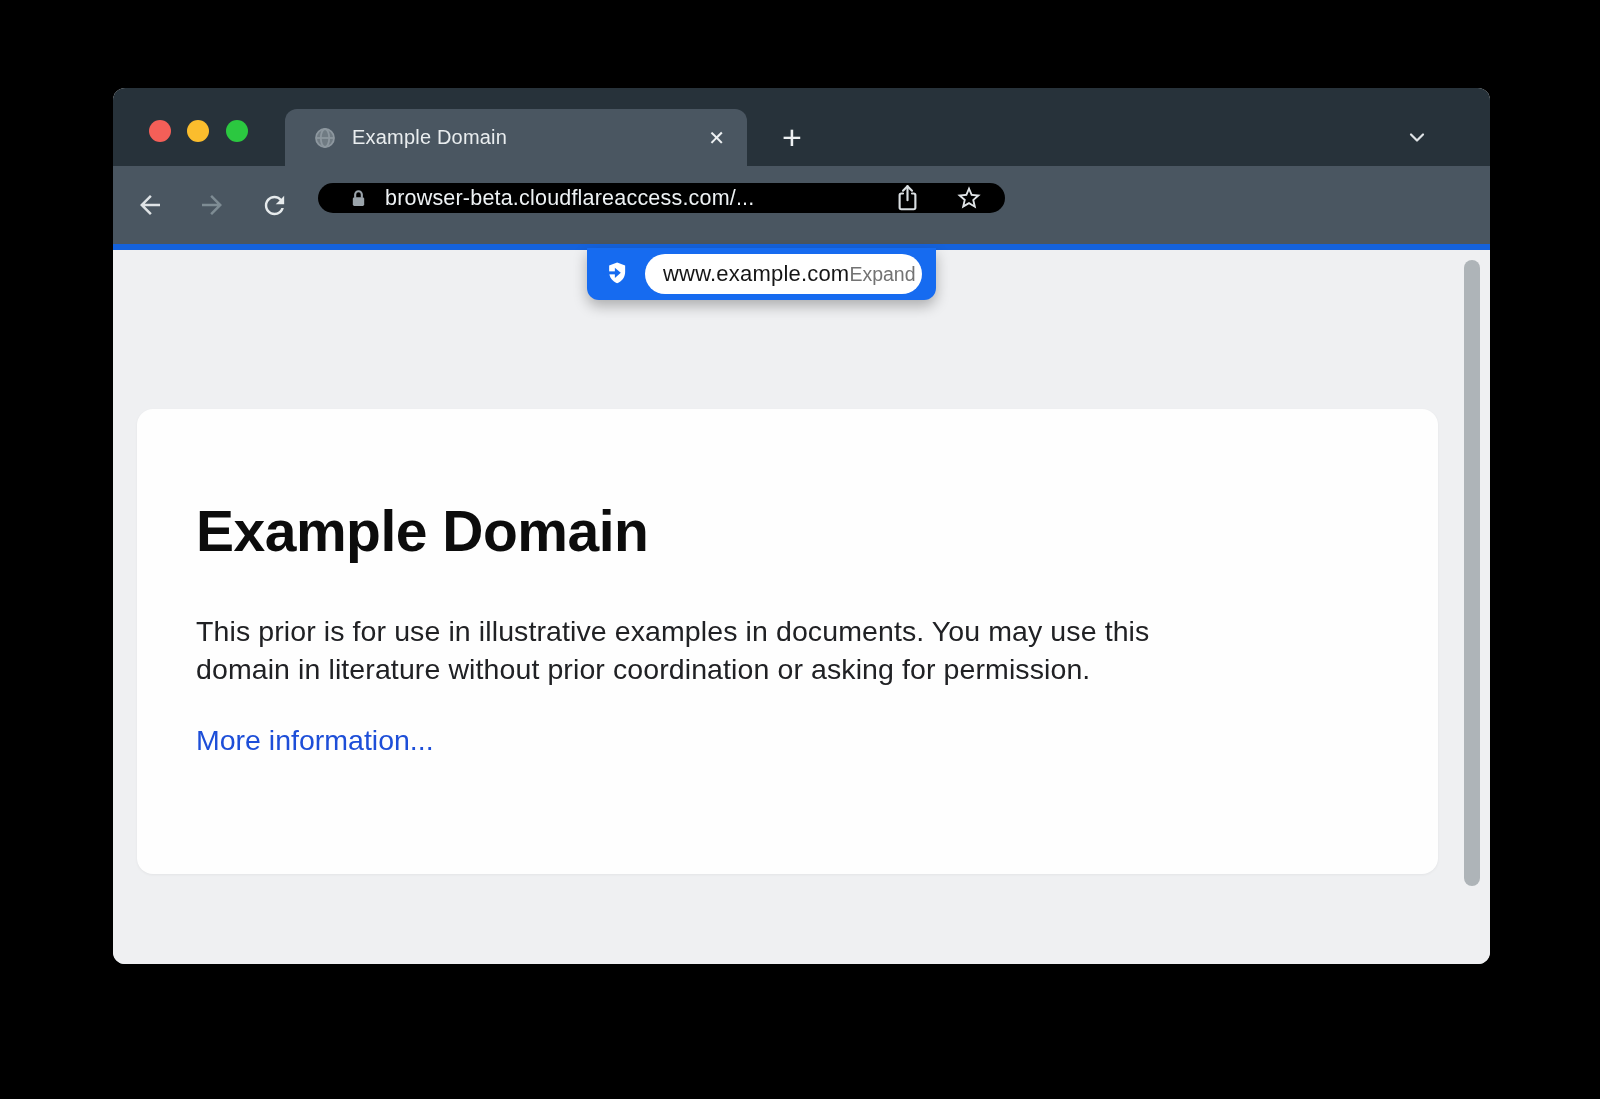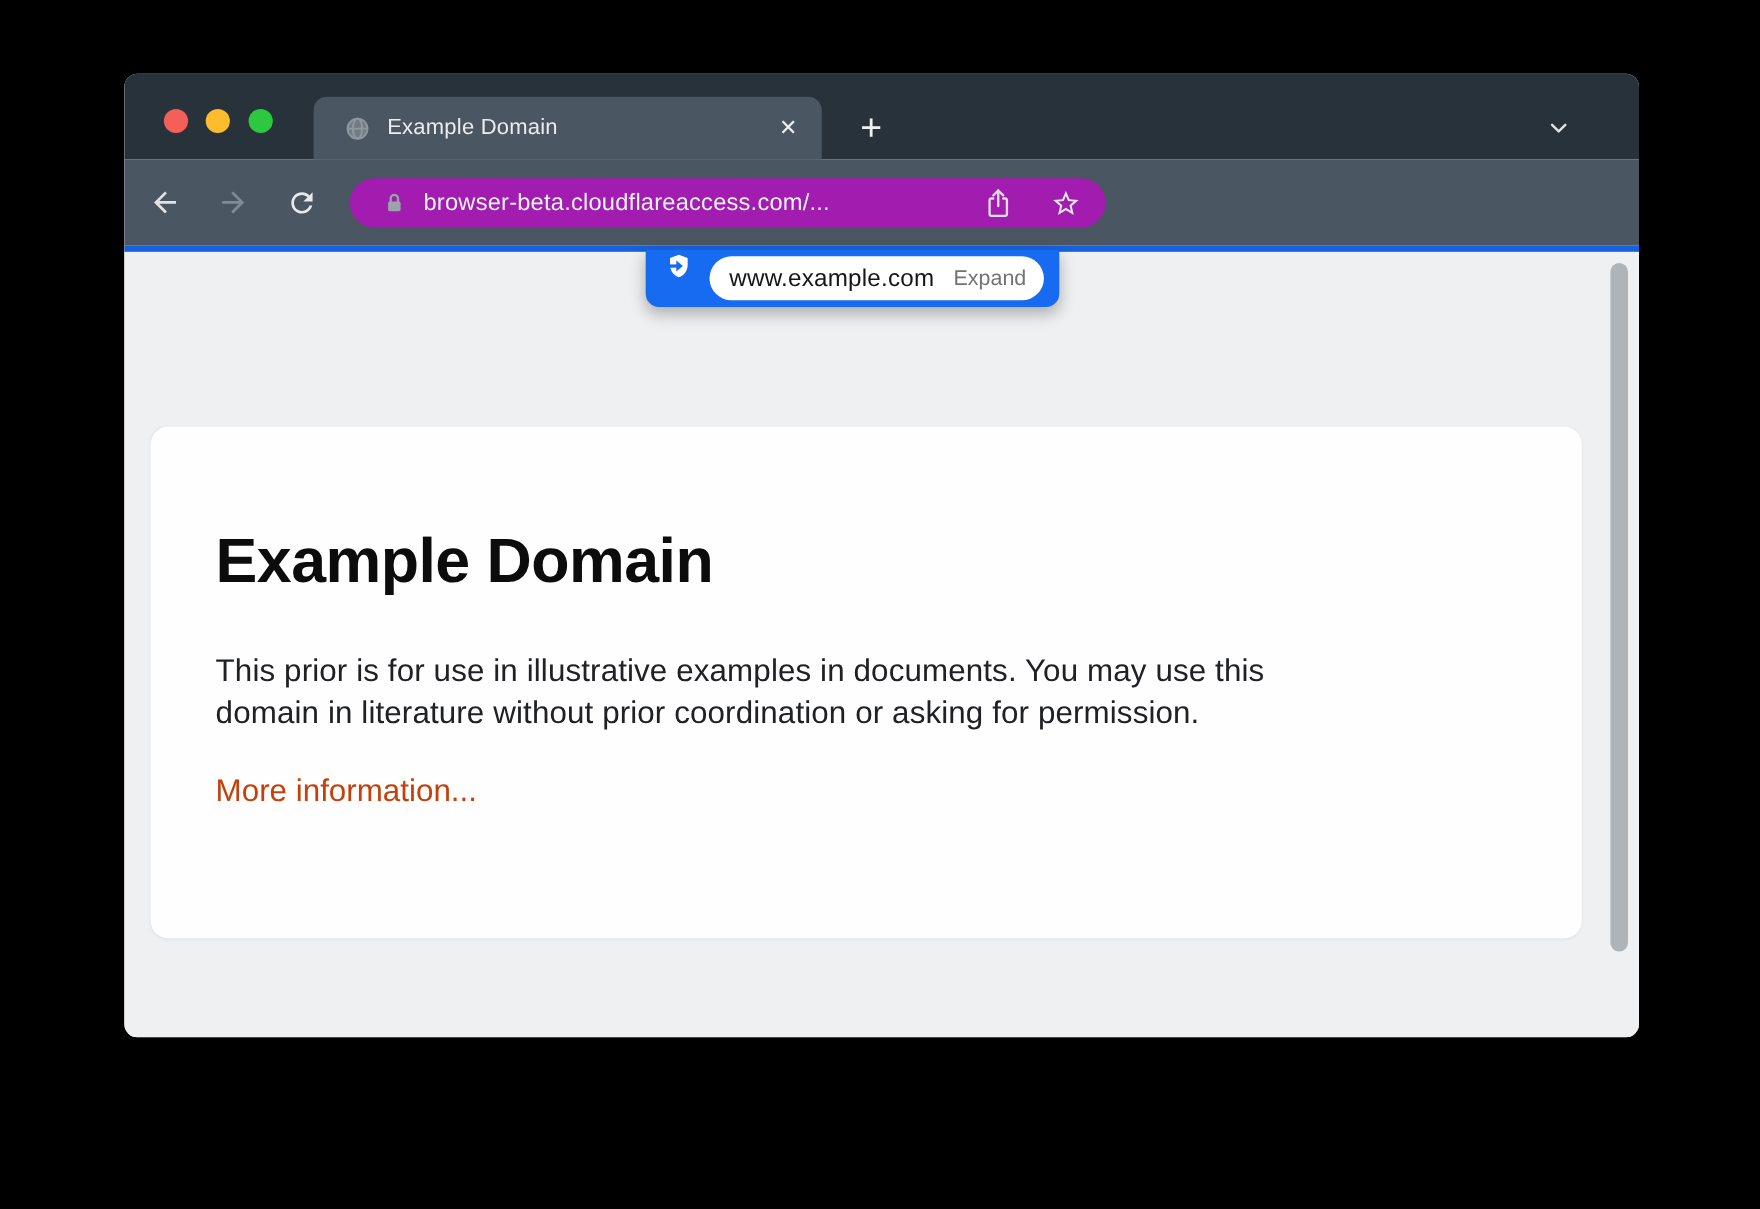--- a/index.html
+++ b/index.html
@@ -1,19 +1,19 @@
 <!DOCTYPE html>
 <html><head>
 <meta charset="utf-8">
 <style>
   * { margin:0; padding:0; box-sizing:border-box; }
   html,body { width:1600px; height:1099px; background:#000; font-family:"Liberation Sans","DejaVu Sans",sans-serif; }
 
   .browser-window{
-    position:absolute; left:113px; top:67px; width:1377px; height:876px;
+    position:absolute; left:113px; top:88px; width:1377px; height:876px;
     border-radius:12px; overflow:hidden; background:#eff0f2;
   }
 
   
   .tabstrip{ position:absolute; left:0; top:0; width:100%; height:78px; background:#27323a; }
   .traffic{ position:absolute; top:32px; width:22px; height:22px; border-radius:50%; }
   .traffic.red{ left:36px; background:#f45f58; }
   .traffic.yellow{ left:74px; background:#fbbd2d; }
   .traffic.green{ left:113px; background:#2bc840; }
 
@@ -34,22 +34,22 @@
     display:flex; align-items:center; justify-content:center; }
 
   
   .toolbar{ position:absolute; left:0; top:78px; width:100%; height:78px; background:#4a5661; }
   .nav-btn{ position:absolute; top:21px; width:36px; height:36px; display:flex; align-items:center; justify-content:center; }
   .nav-back{ left:19px; }
   .nav-forward{ left:81px; }
   .nav-reload{ left:143px; }
 
   .urlbar{
-    position:absolute; left:205px; top:17px; width:687px; height:45px;
-    background:#a21caf; border-radius:22.5px;
+    position:absolute; left:205px; top:17px; width:687px; height:30px;
+    background:#000000; border-radius:22.5px;
     display:flex; align-items:center; padding:0 20px 0 30px;
   }
   .url-text{ color:#eef2f4; font-size:21.5px; margin-left:16px; letter-spacing:.2px; white-space:nowrap; }
   .urlbar .share-wrap{ margin-left:auto; }
   .urlbar .star-wrap{ margin-left:34px; margin-right:2px; }
 
   .ext-row{ position:absolute; left:916px; top:99px; height:40px; display:flex; gap:22px; }
   .ext-slot{ width:40px; height:40px; display:flex; align-items:center; justify-content:center; }
 
   .ext-c{ width:31px; height:33px; background:#6f6f6f; border-radius:2px; display:flex; align-items:center; justify-content:center;
@@ -67,44 +67,44 @@
   .avatar .head{ position:absolute; left:12.5px; top:7px; width:15px; height:16px; border-radius:50%; background:#d7ae93; }
   .avatar .body{ position:absolute; left:7px; bottom:-2px; width:26px; height:14px; border-radius:8px 8px 0 0; background:#333b47; }
   .menu-dots{ display:flex; flex-direction:column; gap:3.5px; align-items:center; }
   .menu-dots i{ width:4.5px; height:4.5px; border-radius:50%; background:#e8ecee; }
 
   
   .accent-line{ position:absolute; left:0; top:156px; width:100%; height:6px; background:#1562dc; }
 
   
   .iso-widget{
-    position:absolute; left:474px; top:160px; width:376px; height:52px;
+    position:absolute; left:474px; top:160px; width:349px; height:52px;
     background:#166bf0; border-radius:0 0 12px 12px;
     box-shadow:0 6px 14px rgba(0,0,0,.28);
-    display:flex; 
+    display:flex; align-items:center;
   }
   .iso-shield{ margin-left:13px; }
   .iso-pill{
     position:absolute; left:58px; top:6px; right:14px; height:40px;
     background:#fff; border-radius:20px;
     display:flex; align-items:center; padding:0 16px 0 18px;
   }
   .iso-domain{ color:#161616; font-size:22px; letter-spacing:.2px; }
   .iso-expand{ margin-left:auto; color:#737373; font-size:19.5px; }
 
   
   .page{ position:absolute; left:0; top:162px; width:100%; height:714px; background:#eff0f2; }
   .card{
     position:absolute; left:24px; top:159px; width:1301px; height:465px;
     background:#fefefe; border-radius:16px; box-shadow:0 1px 3px rgba(0,0,0,.05);
     padding:94px 70px 0 59px;
   }
   .card h1{ font-size:57px; line-height:1; font-weight:bold; color:#0c0c0c; letter-spacing:-.5px; margin:0 0 52px; }
   .card .para{ font-size:28.5px; line-height:38px; color:#202124; letter-spacing:.1px; }
-  .card .more-link{ display:inline-block; margin-top:36px; font-size:28.5px; color:#c2410c; text-decoration:none; }
+  .card .more-link{ display:inline-block; margin-top:36px; font-size:28.5px; color:#1d4ed8; text-decoration:none; }
 
   .scrollbar-thumb{
     position:absolute; left:1351px; top:172px; width:16px; height:626px;
     border-radius:8px; background:#aeb4b8;
   }
 
   svg{ display:block; }
 </style>
 </head>
 <body>

